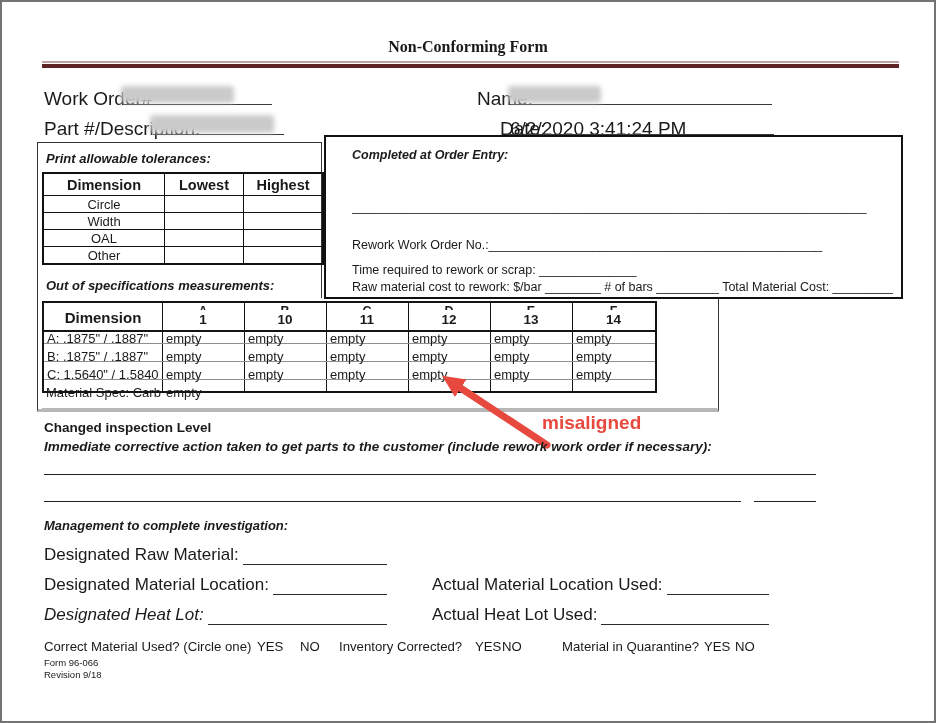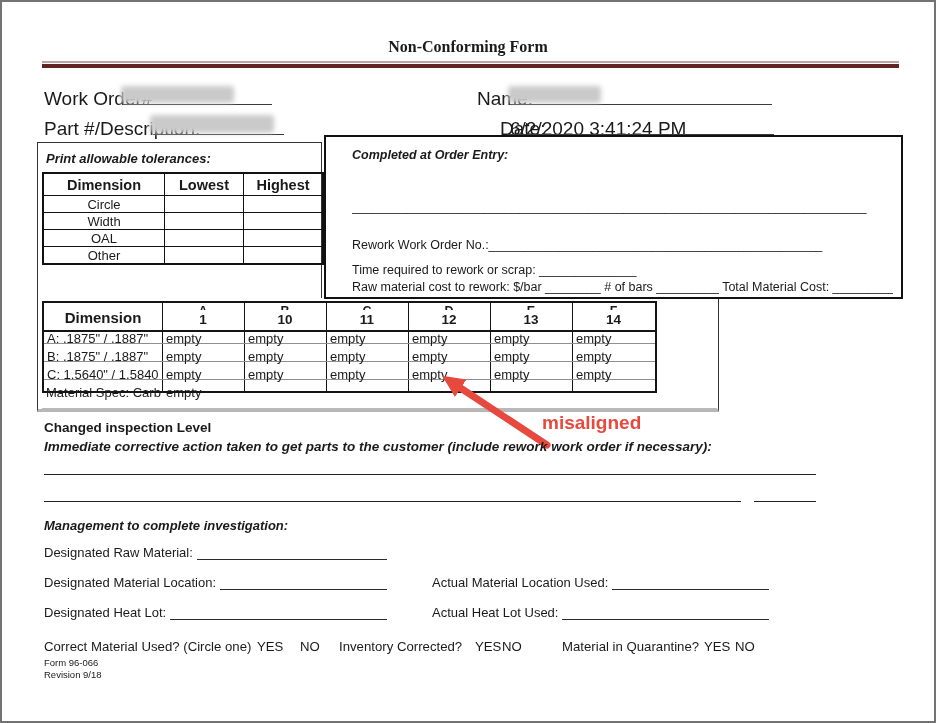--- a/index.html
+++ b/index.html
@@ -49,21 +49,21 @@
     font-weight:bold;font-size:15px;}
   #os-grid .mark{position:absolute;top:1px;height:6px;overflow:hidden;text-align:center;
     font-weight:bold;font-size:12.5px;line-height:14px;}
   #os-grid .num{position:absolute;top:9px;text-align:center;font-weight:bold;font-size:13.5px;}
   #os-grid .rlabel{position:absolute;left:3px;font-size:13px;white-space:nowrap;}
   #os-grid .rlabel.clip{left:2px;width:116px;height:15px;overflow:hidden;}
   #os-grid .cell{position:absolute;font-size:13px;white-space:nowrap;}
   .gray-under{left:40px;top:406px;width:675px;height:3px;background:#b8b8b8;}
   .misaligned{left:540px;top:410px;font-size:19px;font-weight:bold;color:#e8493f;}
   .fieldrow{position:absolute;display:flex;align-items:flex-end;}
-  .fieldrow .flabel{font-size:13px;white-space:nowrap;margin-right:4px;}
+  .fieldrow .flabel{font-size:17px;white-space:nowrap;margin-right:4px;}
   .fieldrow .fill{flex:1;border-bottom:1.2px solid #2a2a2a;height:14px;}
   .q{font-size:13.2px;white-space:nowrap;position:absolute;}
   .footer{font-size:9.5px;white-space:nowrap;position:absolute;left:42px;}
 </style>
 </head>
 <body>
 
 <div class="page">
 
   <div class="abs title">Non-Conforming Form</div>
@@ -115,20 +115,21 @@
           <td></td>
         </tr>
         <tr>
           <td>Other</td>
           <td></td>
           <td></td>
         </tr>
       </tbody>
   </table>
 
+  <div class="abs bi" style="left:44px;top:276px;">Out of specifications measurements:</div>
 
   <div class="abs box-entry">
     <div class="inner">
       <div class="fline bi" style="top:11px;">Completed at Order Entry:</div>
       <div class="fline" style="top:63px;">__________________________________________________________________________</div>
       <div class="fline" style="top:101px;">Rework Work Order No.:________________________________________________</div>
       <div class="fline" style="top:126px;">Time required to rework or scrap: ______________</div>
       <div class="fline" style="top:143px;">Raw material cost to rework: $/bar ________ # of bars _________ Total Material Cost: ____________</div>
     </div>
   </div>
@@ -208,21 +209,21 @@
 
   <div class="fieldrow" style="left:42px;top:573px;width:343px;">
     <span class="flabel">Designated Material Location:</span>
     <span class="fill"></span>
   </div>
   <div class="fieldrow" style="left:430px;top:573px;width:337px;">
     <span class="flabel">Actual Material Location Used:</span>
     <span class="fill"></span>
   </div>
 
-  <div class="fieldrow" style="left:42px;top:603px;width:343px;">
+  <div class="fieldrow" style="left:42px;top:603px;width:343px;font-style:italic;">
     <span class="flabel">Designated Heat Lot:</span>
     <span class="fill"></span>
   </div>
   <div class="fieldrow" style="left:430px;top:603px;width:337px;">
     <span class="flabel">Actual Heat Lot Used:</span>
     <span class="fill"></span>
   </div>
 
   <span class="q" style="left:42px;top:637px;">Correct Material Used? (Circle one)</span>
   <span class="q" style="left:255px;top:637px;">YES</span>

